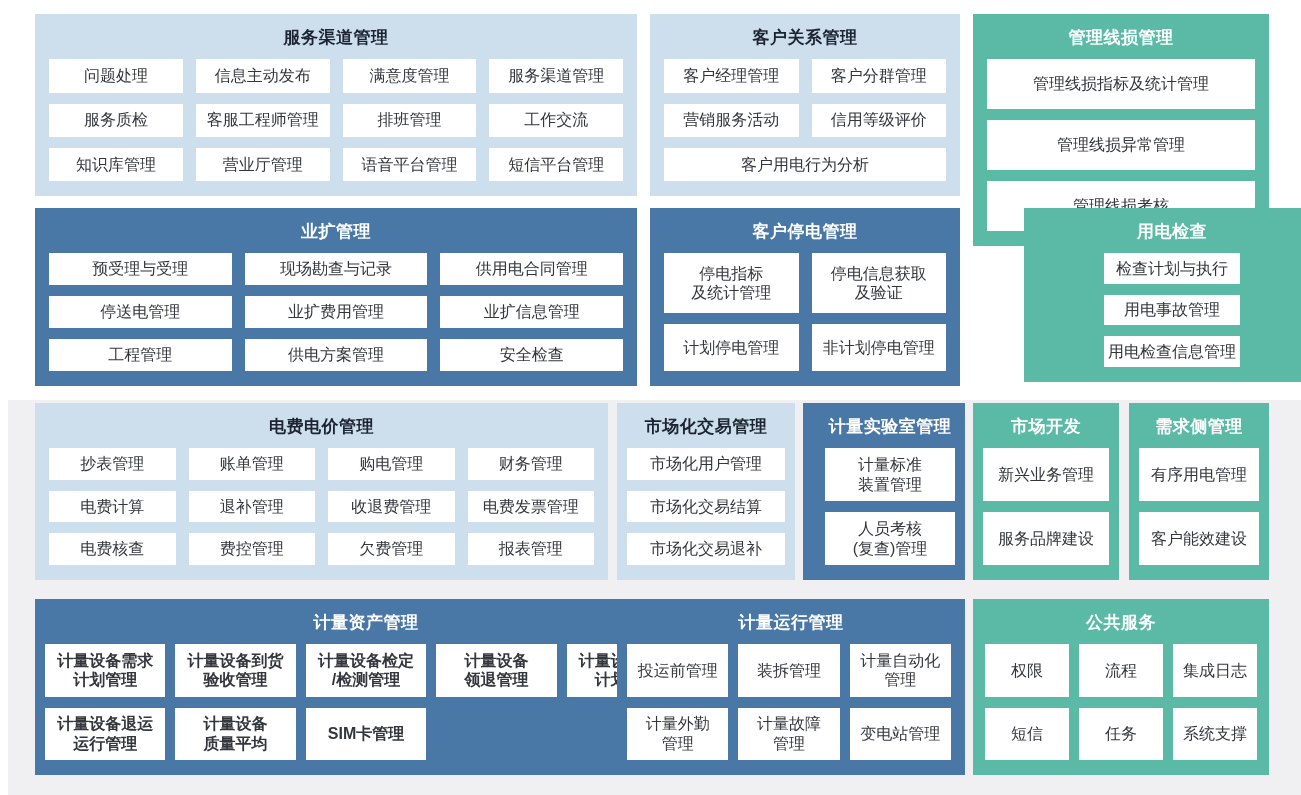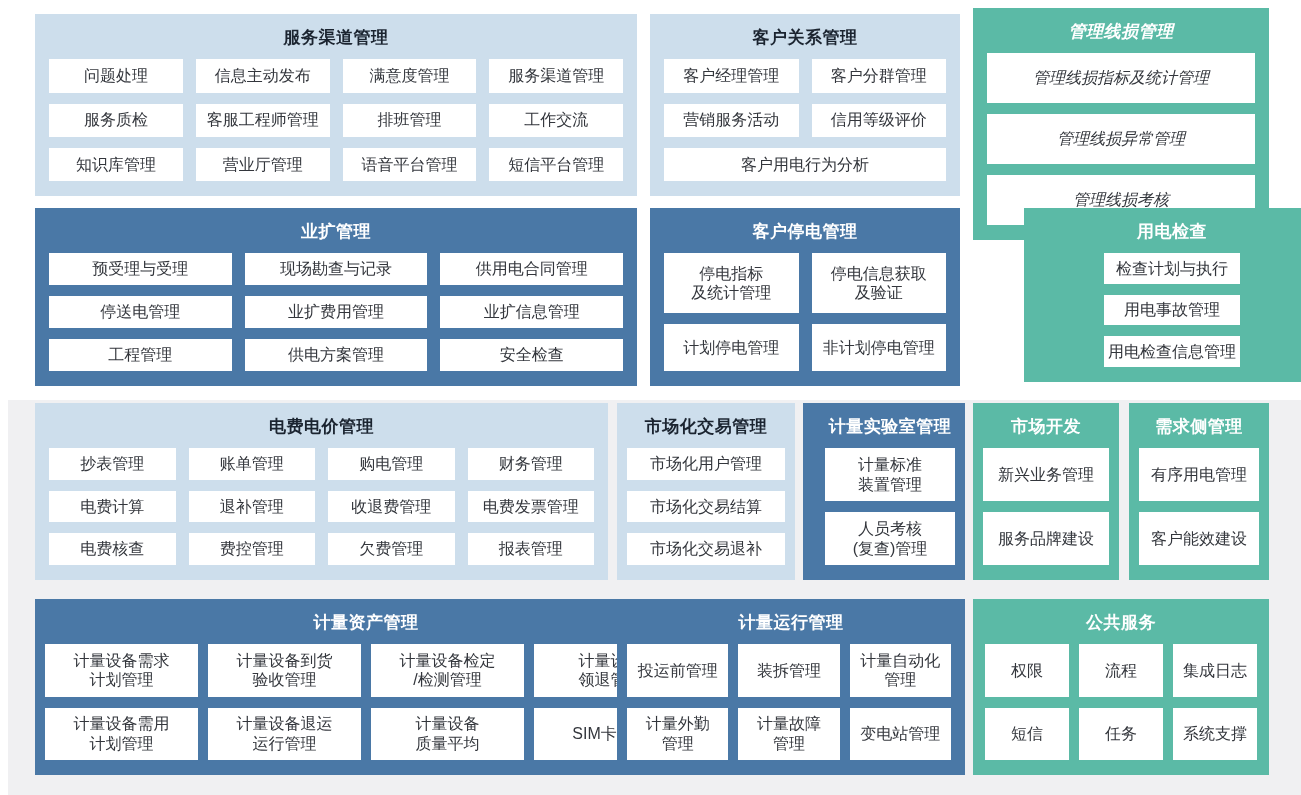--- a/index.html
+++ b/index.html
@@ -29,21 +29,21 @@
     align-content:stretch;
   }
   .item{
     background:#ffffff;color:#33363c;font-size:16px;line-height:1.22;
     display:flex;align-items:center;justify-content:center;text-align:center;
     white-space:pre-line;min-height:30px;padding:2px 4px;box-sizing:border-box;
   }
   
   #block-service-channel{left:35px;top:14px;width:602px;height:182px;}
   #block-customer-relation{left:650px;top:14px;width:310px;height:182px;}
-  #block-line-loss{left:973px;top:8px;width:296px;height:232px;font-style:italic;}
+  #block-line-loss{left:973px;top:14px;width:296px;height:232px;}
   #block-business-expansion{left:35px;top:208px;width:602px;height:178px;}
   #block-outage{left:650px;top:208px;width:310px;height:178px;}
   #block-power-inspection{left:1024px;top:208px;width:296px;height:174px;align-items:center;}
   #block-billing{left:35px;top:403px;width:573px;height:177px;}
   #block-market-trade{left:617px;top:403px;width:178px;height:177px;}
   #block-metering-lab{left:803px;top:403px;width:162px;height:177px;padding-left:12px;}
   #block-market-dev{left:973px;top:403px;width:146px;height:177px;}
   #block-demand-side{left:1129px;top:403px;width:140px;height:177px;}
   #block-metering-asset{left:35px;top:599px;width:662px;height:176px;}
   #block-metering-operation{left:617px;top:599px;width:348px;height:176px;}
@@ -54,21 +54,21 @@
   #block-customer-relation .item:nth-child(5){grid-column:span 2;}
   #block-line-loss .items{grid-template-columns:1fr;}
   #block-business-expansion .items{grid-template-columns:repeat(3,1fr);}
   #block-outage .items{grid-template-columns:repeat(2,1fr);}
   #block-power-inspection .items{grid-template-columns:1fr;}
   #block-billing .items{grid-template-columns:repeat(4,1fr);}
   #block-market-trade .items{grid-template-columns:1fr;padding-left:10px;padding-right:10px;}
   #block-metering-lab .items{grid-template-columns:1fr;padding-left:10px;padding-right:10px;}
   #block-market-dev .items{grid-template-columns:1fr;padding-left:10px;padding-right:10px;}
   #block-demand-side .items{grid-template-columns:1fr;padding-left:10px;padding-right:10px;font-family:Liberation Serif, serif;}
-  #block-metering-asset .items{grid-template-columns:repeat(4,1fr);gap:11px 10px;padding-left:10px;padding-right:10px;}
+  #block-metering-asset .items{grid-template-columns:repeat(5,1fr);gap:11px 10px;padding-left:10px;padding-right:10px;font-weight:bold;}
   #block-metering-operation .items{grid-template-columns:repeat(3,1fr);gap:11px 10px;padding-left:10px;}
   #block-public-service .items{grid-template-columns:repeat(3,1fr);gap:11px 10px;padding-left:12px;padding-right:12px;}
 </style>
 </head>
 <body>
 
 <div class="panel-bg"></div>
 <div id="module-map">
     <div class="block theme-light" id="block-service-channel">
       <h2 class="block-title">服务渠道管理</h2>

